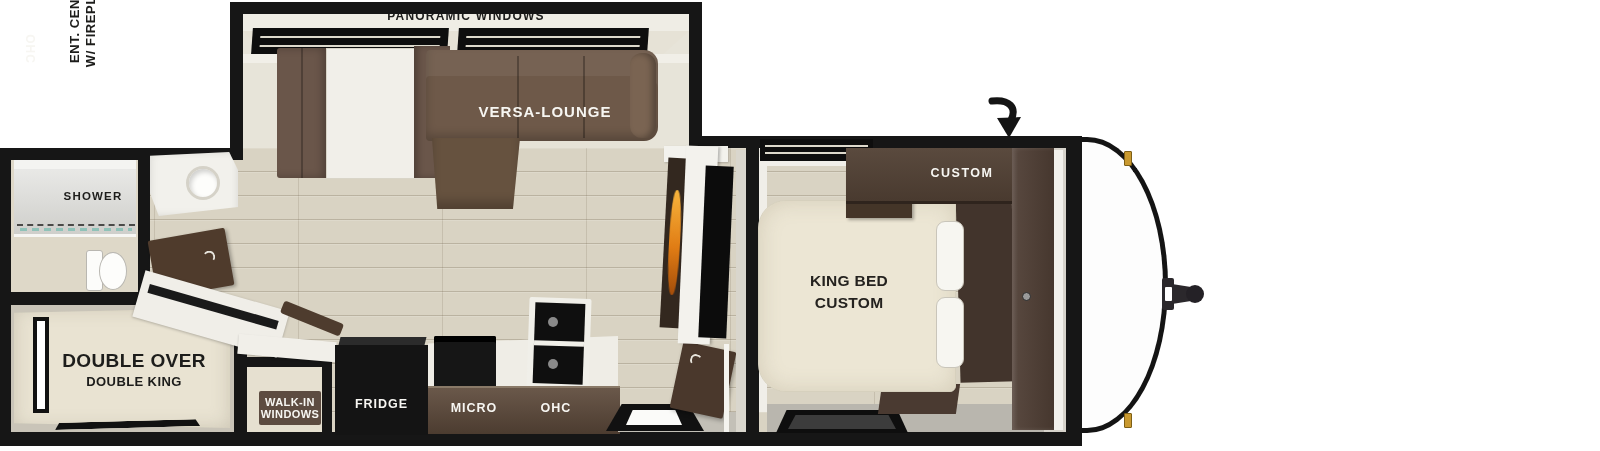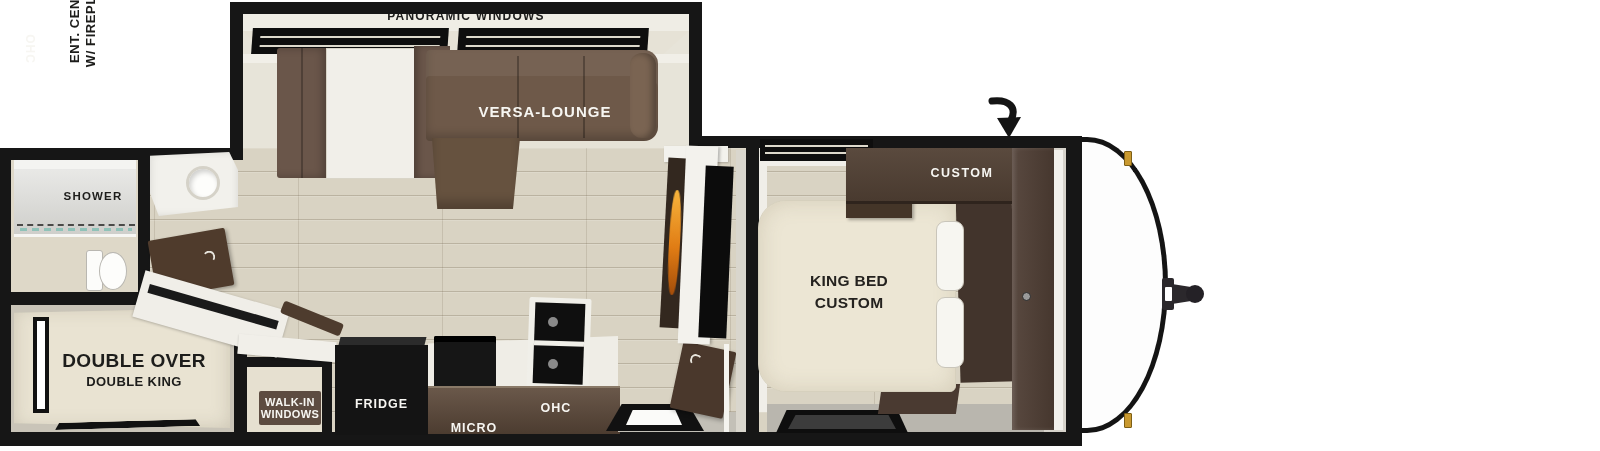--- a/index.html
+++ b/index.html
@@ -250,21 +250,21 @@
   <div class="abs fridge"></div>
   <div class="lbl-w" style="left:335px;top:397px;width:93px;font-size:12.5px;letter-spacing:1px;">FRIDGE</div>
   <div class="abs counter"></div>
   <div class="abs micro-box"></div>
   <div class="abs sink-sur"></div>
   <div class="abs sink-basin"></div>
   <div class="abs sink-div"></div>
   <div class="drain d1"></div>
   <div class="drain d2"></div>
   <div class="abs kcab"></div>
-  <div class="lbl-w" style="left:432px;top:421px;width:84px;font-size:12.5px;letter-spacing:1px;">MICRO</div>
+  <div class="lbl-w" style="left:432px;top:401px;width:84px;font-size:12.5px;letter-spacing:1px;">MICRO</div>
   <div class="lbl-w" style="left:524px;top:401px;width:64px;font-size:12.5px;letter-spacing:1px;">OHC</div>
 
   <div class="abs gray-band"></div>
   <div class="abs mat"></div>
   <div class="abs mat-in"></div>
   <div class="abs entry-door"></div>
   <div class="abs door-frame"></div>
 
   <div class="abs ent-top"></div>
   <div class="abs ent-back"></div>

